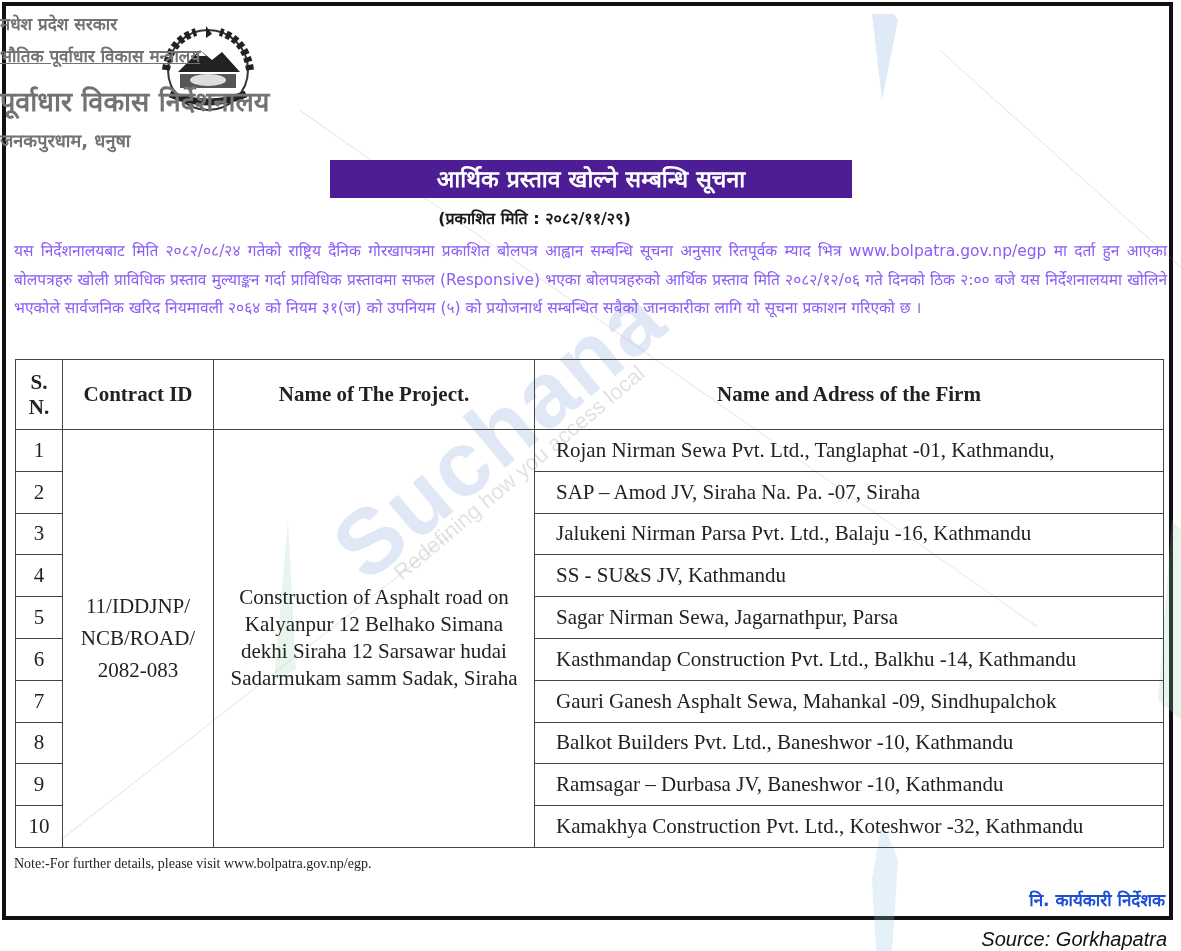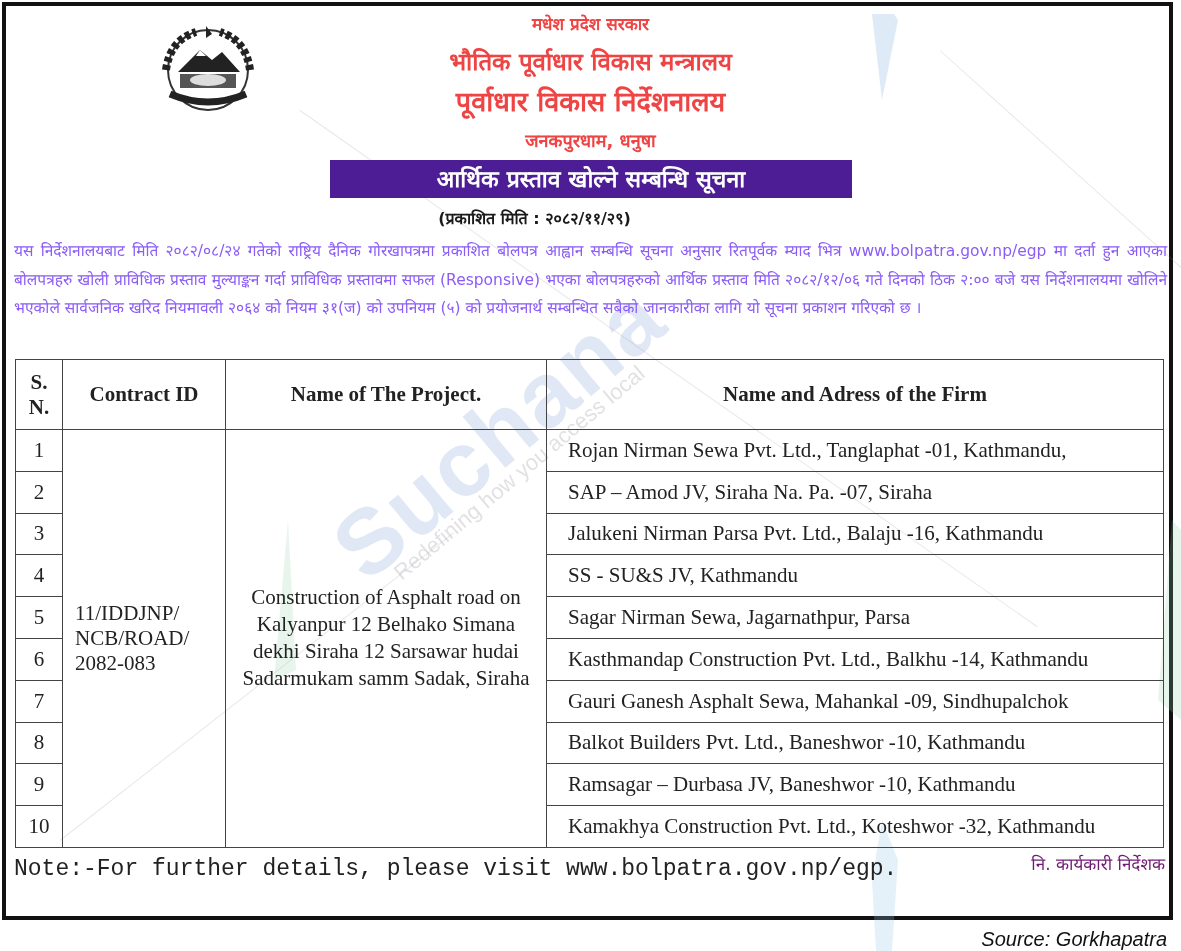--- a/index.html
+++ b/index.html
@@ -18,23 +18,23 @@
     color: rgba(70, 110, 190, 0.16); letter-spacing: 2px;
   }
   .wm-sub {
     position: absolute; left: 360px; top: 460px; transform: rotate(-40deg);
     font-family: "Liberation Sans", sans-serif; font-size: 22px;
     color: rgba(120, 120, 130, 0.22);
   }
   .wm-line { position: absolute; height: 1px; background: rgba(150,150,160,0.22); transform-origin: left center; }
 
   .emblem { position: absolute; left: 156px; top: 24px; width: 104px; height: 90px; }
-  .hdr { position: absolute; left: 0; width: 1181px; text-align: center; font-family: "DejaVu Sans", sans-serif; font-weight: bold; color: #ef4444; }
+  .hdr { position: absolute; left: 0; width: 1181px; font-family: "DejaVu Sans", sans-serif; font-weight: bold; color: #737373; }
   .h-gov { top: 12px; font-size: 17px; }
-  .h-min { top: 44px; font-size: 24px; }
+  .h-min { top: 44px; font-size: 17px; text-decoration: underline; }
   .h-dir { top: 82px; font-size: 27px; }
   .h-loc { top: 128px; font-size: 18px; }
   .banner {
     position: absolute; left: 330px; top: 160px; width: 522px; height: 38px; background: #4c1d95;
     color: #fff; font-family: "DejaVu Sans", sans-serif; font-weight: bold; font-size: 23px;
     text-align: center; line-height: 38px;
   }
   .pubdate { position: absolute; left: 0; width: 1069px; top: 207px; text-align: center; font-family: "DejaVu Sans", sans-serif; font-weight: bold; font-size: 16px; }
 
   .body-para {
@@ -44,27 +44,27 @@
   }
 
   table.tbl {
     position: absolute; left: 15px; top: 359px; width: 1149px; border-collapse: collapse;
     font-family: "Liberation Serif", serif; font-size: 21px; color: #222;
   }
   .tbl th, .tbl td { border: 1.5px solid #444; padding: 0; }
   .tbl th { font-weight: bold; height: 69px; text-align: center; font-size: 21px; }
   .tbl td { height: 40.8px; }
   .tbl td.sn { text-align: center; width: 46px; }
-  .tbl td.cid { text-align: left; width: 150px; line-height: 25px; padding-left: 12px; }
+  .tbl td.cid { text-align: center; width: 150px; line-height: 32px; }
   .tbl td.proj { text-align: center; width: 320px; line-height: 27px; }
   .tbl td.firm { text-align: left; padding-left: 21px; }
   .th-sn { line-height: 25px; }
 
-  .note { position: absolute; left: 14px; top: 856px; font-family: Liberation Mono, monospace; font-size: 23px; color: #222; }
-  .sign { position: absolute; right: 16px; top: 852px; font-family: "DejaVu Sans", sans-serif; font-weight: normal; font-size: 17px; color: #701a75; }
+  .note { position: absolute; left: 14px; top: 856px; font-family: Liberation Serif, serif; font-size: 14px; color: #222; }
+  .sign { position: absolute; right: 16px; top: 888px; font-family: "DejaVu Sans", sans-serif; font-weight: bold; font-size: 17px; color: #1d4ed8; }
   .source { position: absolute; right: 14px; top: 928px; font-family: "Liberation Sans", sans-serif; font-style: italic; font-size: 20px; color: #111; }
 </style>
 </head>
 <body>
 
 <div class="frame"></div>
 
 <div class="wm" style="left:0;top:0;width:1181px;height:951px;">
   <div class="wm-line" style="left:300px;top:110px;width:900px;transform:rotate(35deg);"></div>
   <div class="wm-line" style="left:940px;top:50px;width:500px;transform:rotate(42deg);"></div>

